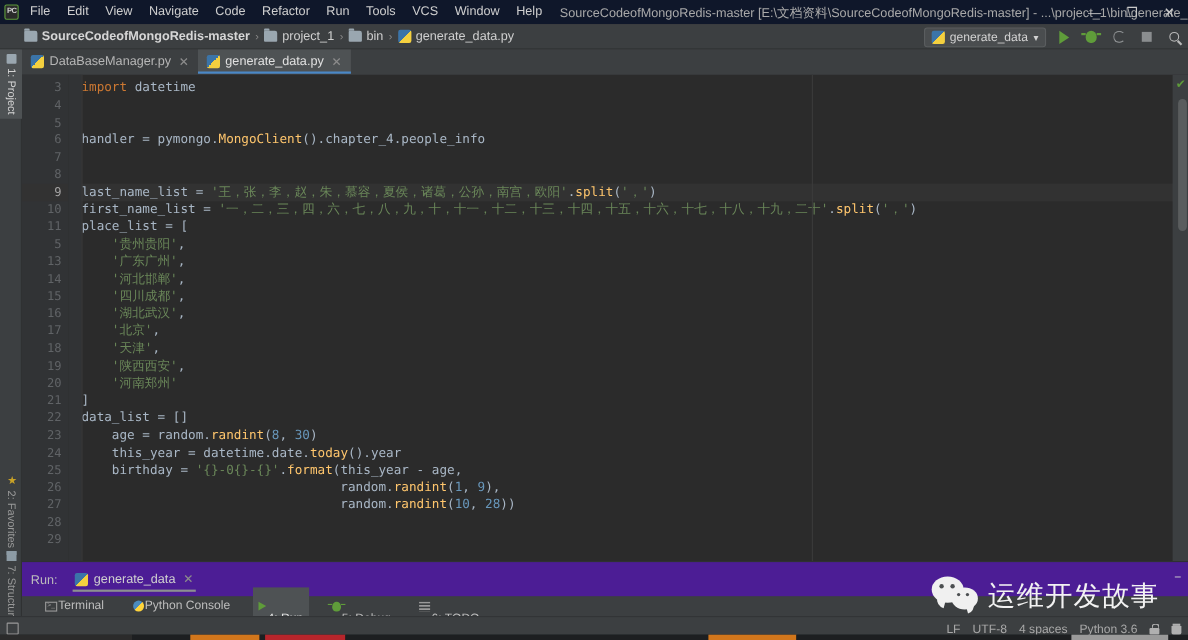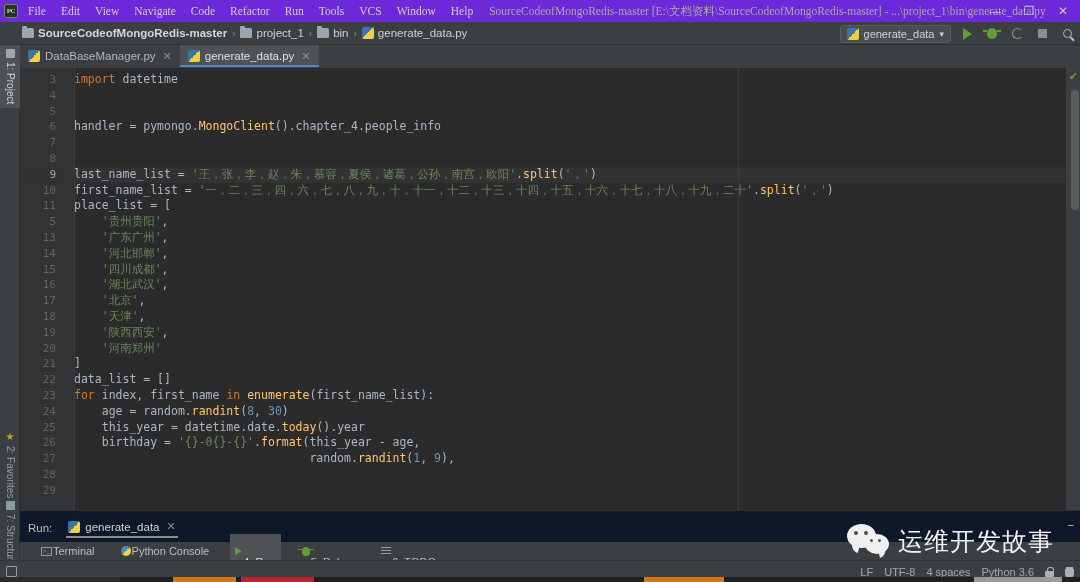--- a/index.html
+++ b/index.html
@@ -7,22 +7,22 @@
     width: 1080px; height: 582px;
     background: #3c3f41;
     font-family: "Liberation Sans", sans-serif;
     overflow: hidden;
     color: #bbbbbb;
   }
   #app { position: relative; width: 1080px; height: 582px; }
 
   
   .titlebar {
-    height: 22px; background: #6d28d9; display: flex; align-items: center;
-    font-size: 11.5px; position: relative; font-family: Liberation Serif, serif;
+    height: 22px; background: #0f172a; display: flex; align-items: center;
+    font-size: 11.5px; position: relative;
   }
   .pc-logo {
     width: 14px; height: 14px; margin: 0 6px 0 4px; border: 1px solid #5f9c3a;
     background: #2b2b2b; border-radius: 2px; color: #cfcfcf; font-size: 7px;
     line-height: 12px; text-align: center; font-weight: bold; letter-spacing: -0.5px;
   }
   .menu { display: flex; align-items: center; gap: 11px; margin-left: 2px; }
   .menu-item { color: #cfcfcf; font-size: 11.5px; padding: 1px 2px; cursor: default; }
   .title-text {
     margin-left: 14px; color: #a9a9a9; font-size: 11.5px; white-space: nowrap;
@@ -140,21 +140,21 @@
   }
   .ok-check { position: absolute; right: 2px; top: 2px; color: #5f9c3a; font-size: 11px; }
   .scroll-thumb {
     position: absolute; right: 1px; top: 22px; width: 8px; height: 120px;
     background: #5a5d5e; border-radius: 4px;
   }
 
   
   .runwin {
     position: absolute; left: 20px; right: 0; bottom: 38px; height: 34px;
-    background: #0f172a; border-top: 1px solid #2f3132; display: flex; align-items: center;
+    background: #4c1d95; border-top: 1px solid #2f3132; display: flex; align-items: center;
     font-size: 11.5px; padding-left: 8px; gap: 10px;
   }
   .run-label { color: #bdbdbd; }
   .run-tab {
     display: flex; align-items: center; gap: 5px; color: #d0d0d0; padding: 3px 6px 5px 6px;
     position: relative;
   }
   .run-tab:after {
     content:""; position:absolute; left:4px; right:4px; bottom:0; height:2px; background:#8c8f91;
   }
@@ -389,25 +389,25 @@
         <div class="cl">    <span class="str">'广东广州'</span>,</div>
         <div class="cl">    <span class="str">'河北邯郸'</span>,</div>
         <div class="cl">    <span class="str">'四川成都'</span>,</div>
         <div class="cl">    <span class="str">'湖北武汉'</span>,</div>
         <div class="cl">    <span class="str">'北京'</span>,</div>
         <div class="cl">    <span class="str">'天津'</span>,</div>
         <div class="cl">    <span class="str">'陕西西安'</span>,</div>
         <div class="cl">    <span class="str">'河南郑州'</span></div>
         <div class="cl">]</div>
         <div class="cl"><span class="ident">data_list</span> = []</div>
-        <div class="cl"><span class="kw">for</span> <span class="ident">index</span>, <span class="ident">first_name</span> <span class="kw">in</span> <span class="fn">enumerate</span>(<span class="ident">first_name_list</span>):</div>
         <div class="cl">    <span class="ident">age</span> = <span class="ident">random</span>.<span class="fn">randint</span>(<span class="num">8</span>, <span class="num">30</span>)</div>
         <div class="cl">    <span class="ident">this_year</span> = <span class="ident">datetime</span>.<span class="ident">date</span>.<span class="fn">today</span>().<span class="ident">year</span></div>
         <div class="cl">    <span class="ident">birthday</span> = <span class="str">'{}-0{}-{}'</span>.<span class="fn">format</span>(<span class="ident">this_year</span> - <span class="ident">age</span>,</div>
         <div class="cl">                                  <span class="ident">random</span>.<span class="fn">randint</span>(<span class="num">1</span>, <span class="num">9</span>),</div>
+        <div class="cl">                                  <span class="ident">random</span>.<span class="fn">randint</span>(<span class="num">10</span>, <span class="num">28</span>))</div>
       </div>
     <div class="marker-col">
       <div class="ok-check">✔</div>
       <div class="scroll-thumb"></div>
     </div>
   </div>
 
   <div class="runwin">
     <span class="run-label">Run:</span>
     <div class="run-tab">

